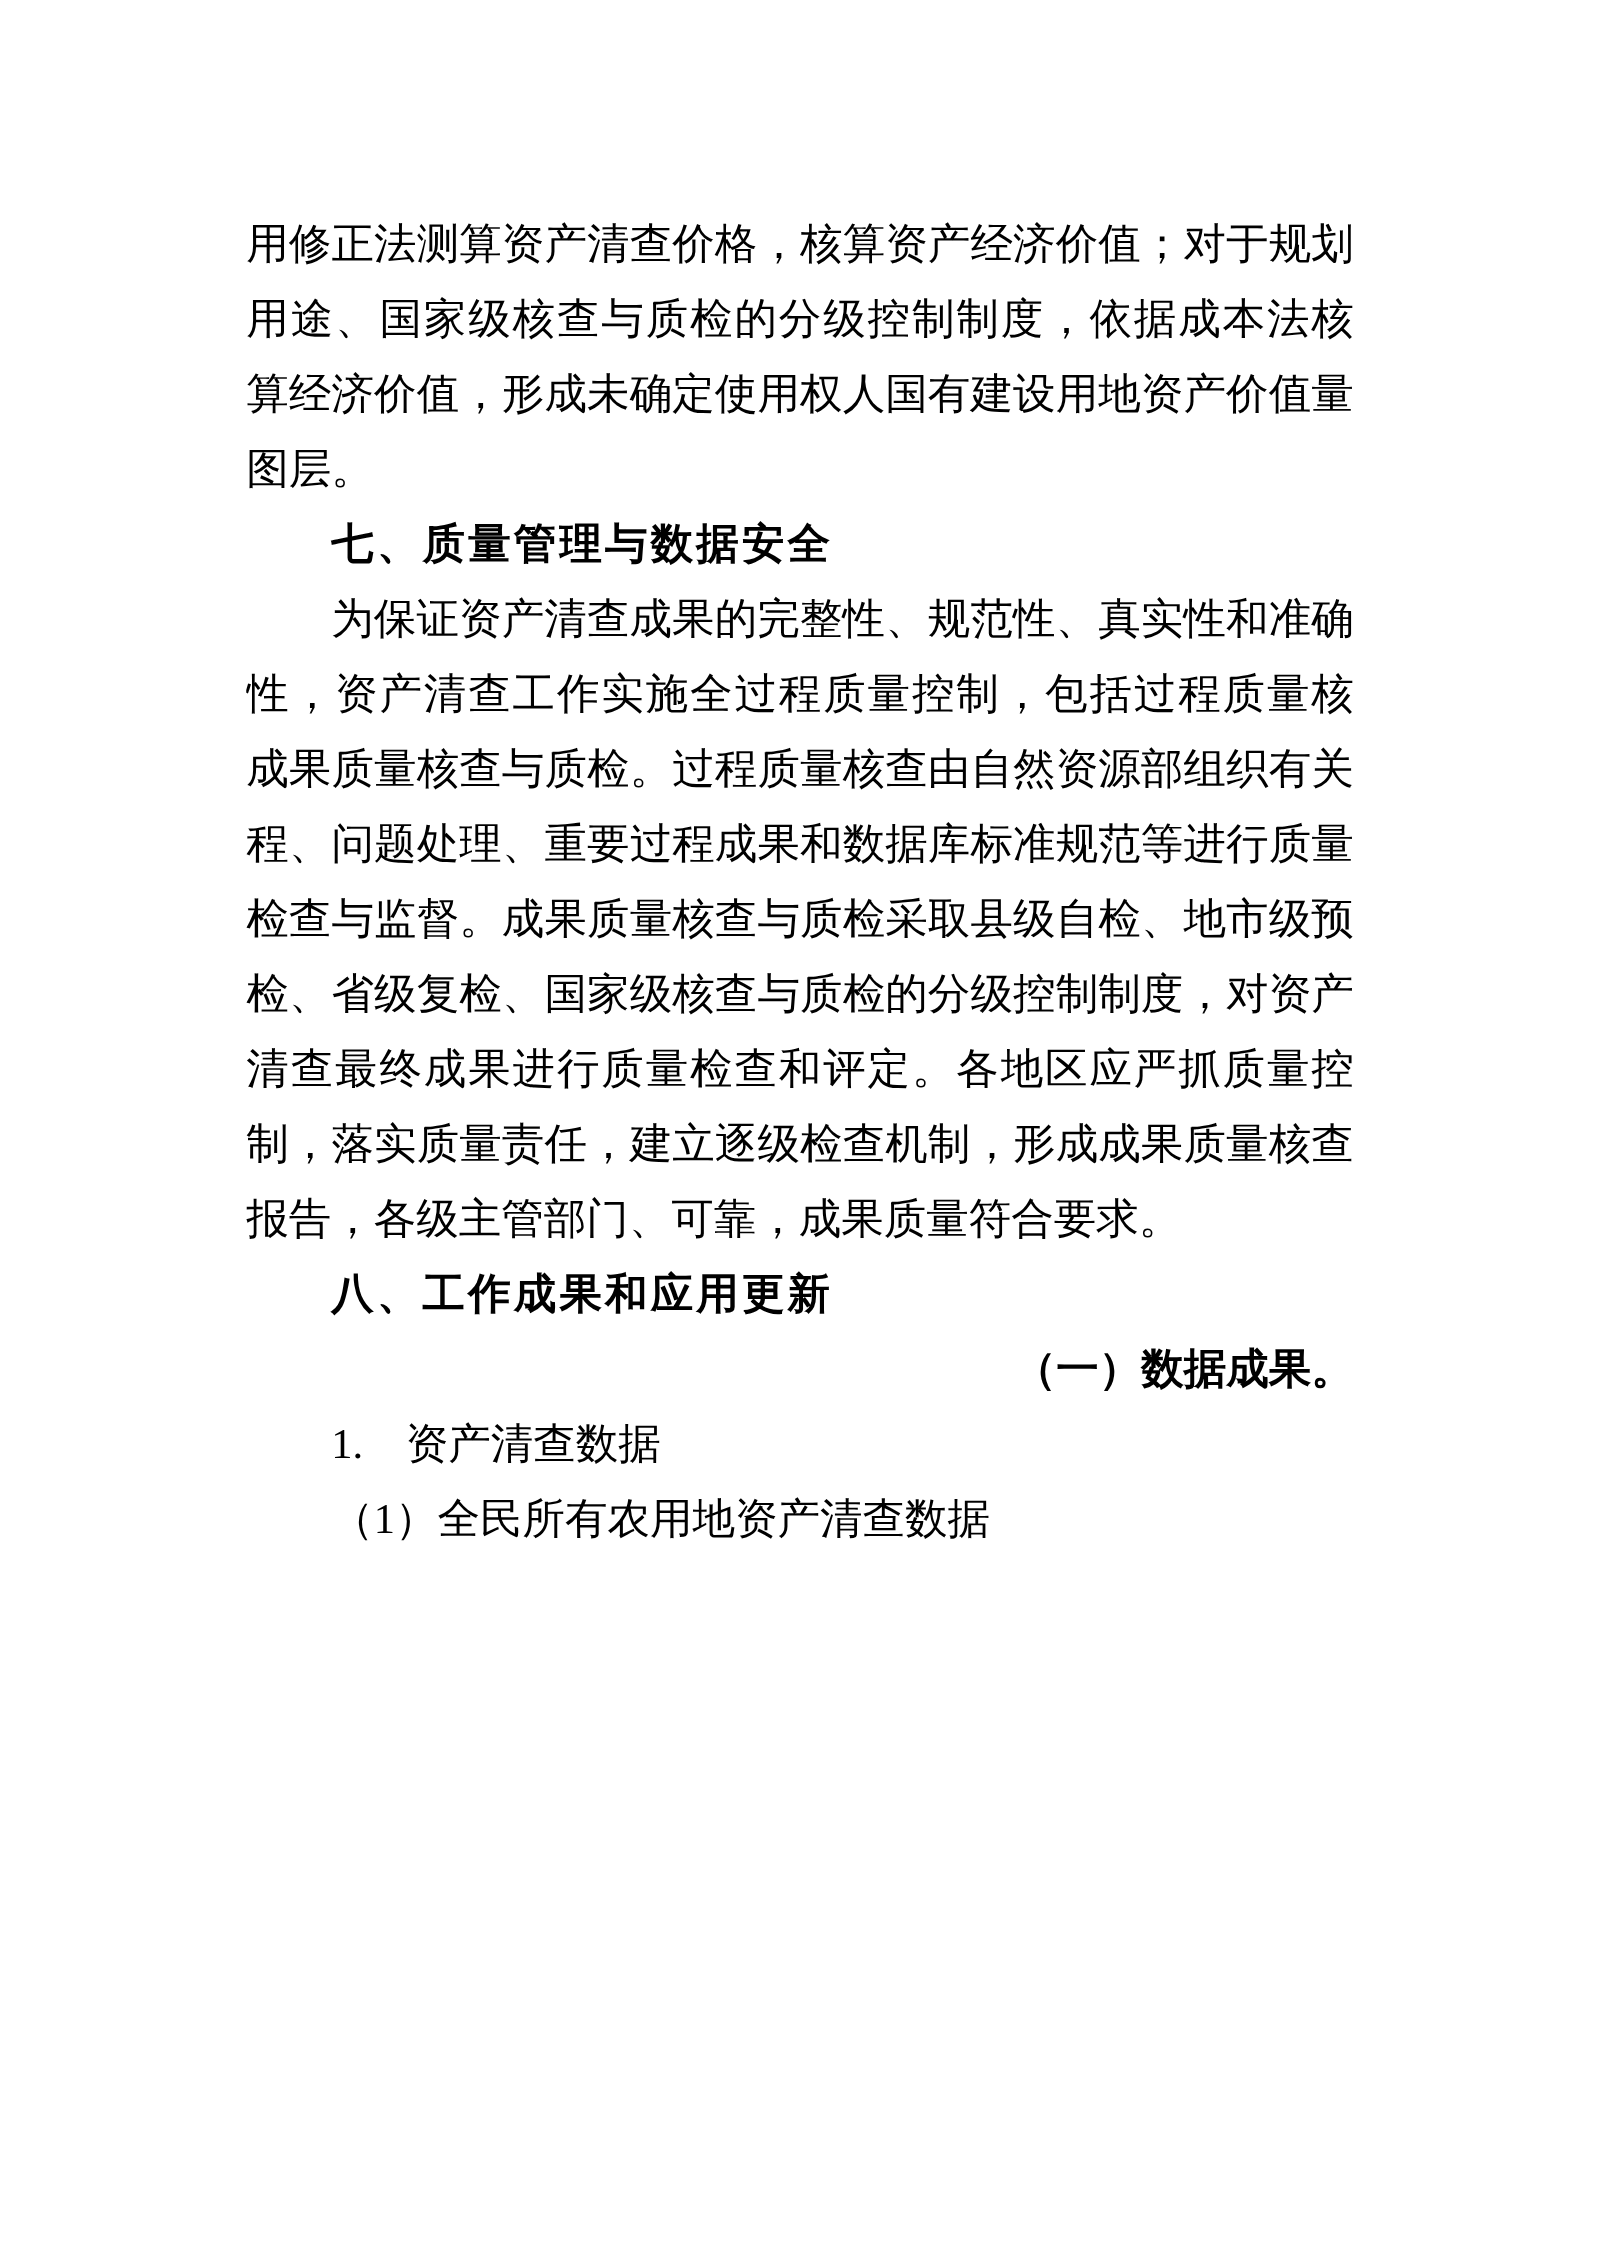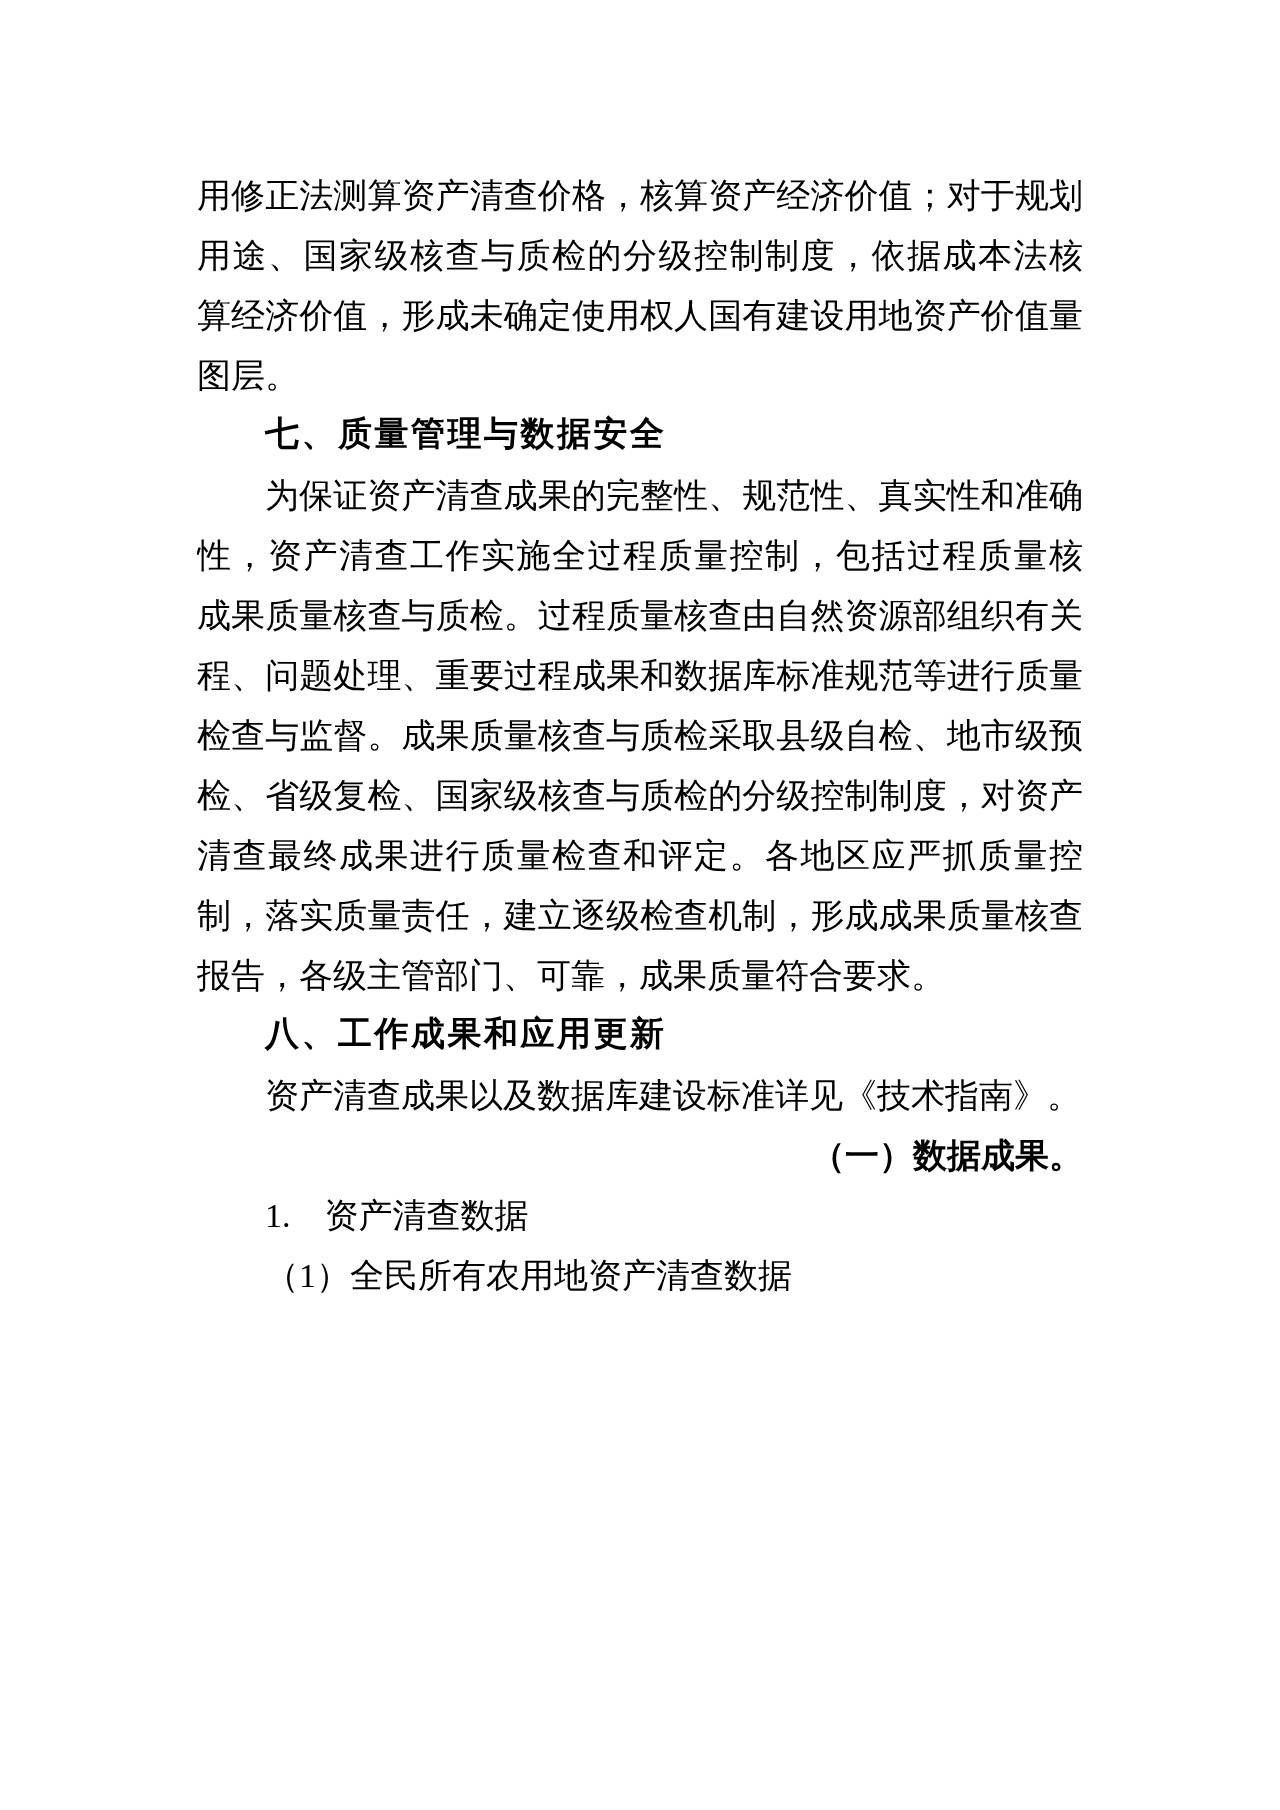--- a/index.html
+++ b/index.html
@@ -32,21 +32,21 @@
   }
   .line.justify {
     text-align: justify;
     text-align-last: justify;
     text-justify: inter-character;
   }
   .line.indent {
     text-indent: 68px;
   }
   .line.heading-line {
-    font-family: Liberation Mono, monospace;
+    font-family: Liberation Serif, serif;
     font-weight: 700;
     letter-spacing: 2.5px;
     text-indent: 68px;
   }
   .line.kaiti-line {
     font-weight: 600;
     text-align: right;
   }
   .page-number {
     position: absolute;
@@ -81,23 +81,20 @@
         <div class="line justify">程、问题处理、重要过程成果和数据库标准规范等进行质量</div>
         <div class="line justify">检查与监督。成果质量核查与质检采取县级自检、地市级预</div>
         <div class="line justify">检、省级复检、国家级核查与质检的分级控制制度，对资产</div>
         <div class="line justify">清查最终成果进行质量检查和评定。各地区应严抓质量控</div>
         <div class="line justify">制，落实质量责任，建立逐级检查机制，形成成果质量核查</div>
         <div class="line">报告，各级主管部门、可靠，成果质量符合要求。</div>
       </div>
       <div class="block heading">
         <div class="line heading-line">八、工作成果和应用更新</div>
       </div>
-      <div class="block paragraph">
-        <div class="line indent">资产清查成果以及数据库建设标准详见《技术指南》。</div>
-      </div>
       <div class="block subheading">
         <div class="line kaiti-line indent">（一）数据成果。</div>
       </div>
       <div class="block item">
         <div class="line indent">1.　资产清查数据</div>
       </div>
       <div class="block item">
         <div class="line indent">（1）全民所有农用地资产清查数据</div>
       </div>
     </div>

